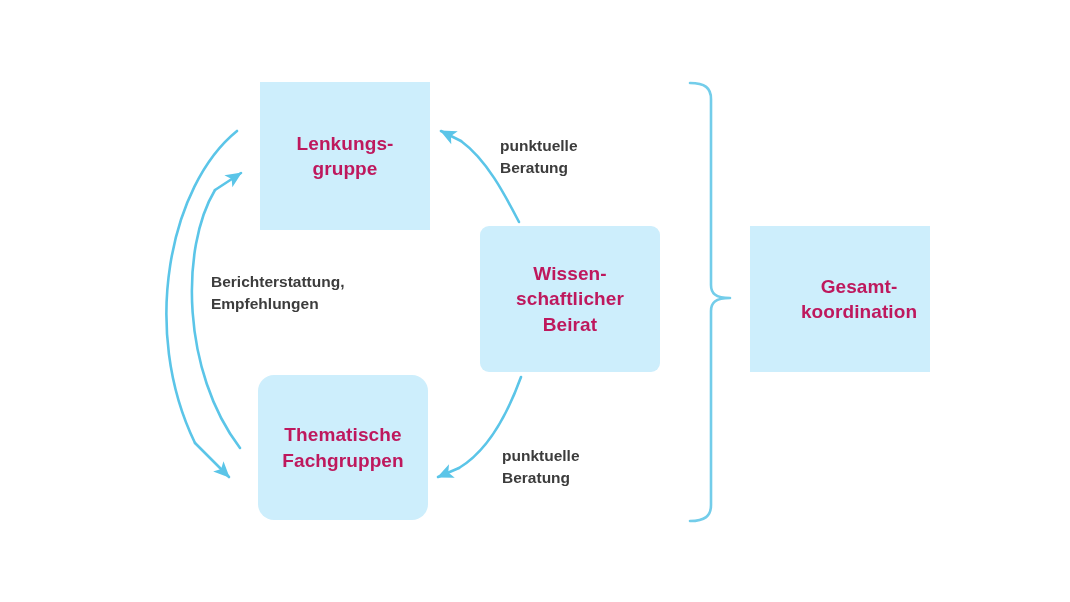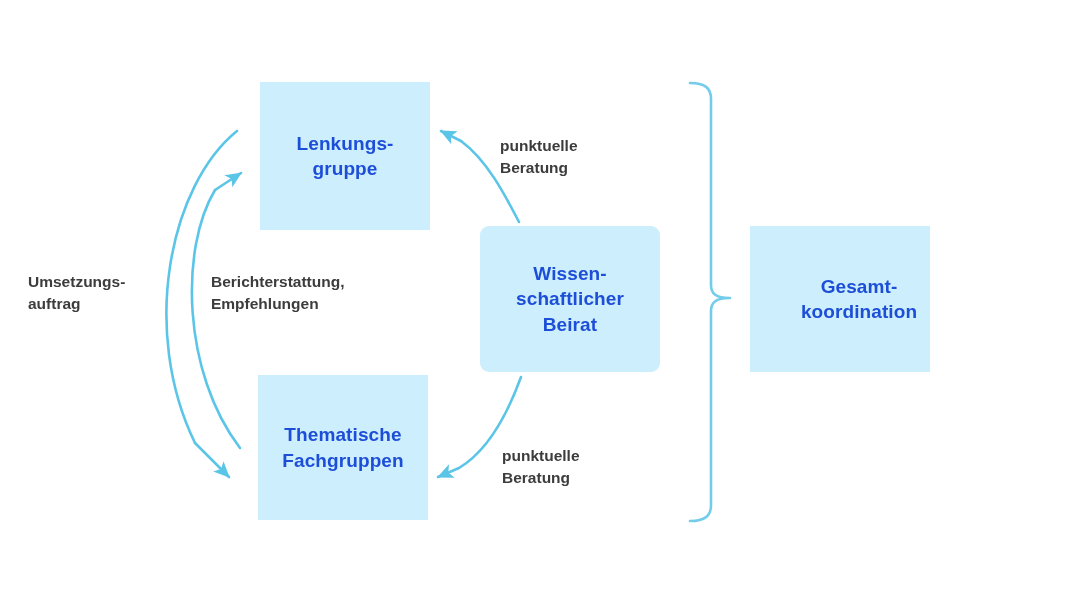--- a/index.html
+++ b/index.html
@@ -35,39 +35,39 @@
     align-items: center;
     justify-content: center;
     text-align: center;
     box-sizing: border-box;
   }
   .node-label {
     font-family: "Liberation Sans", sans-serif;
     font-weight: bold;
     font-size: 19px;
     line-height: 1.32;
-    color: #1d4ed8;
+    color: #be185d;
     letter-spacing: 0.1px;
     white-space: pre-line;
     padding: 0 8px;
   }
   .edge-label {
     position: absolute;
     font-family: "Liberation Sans", sans-serif;
     font-weight: bold;
     font-size: 15.5px;
     line-height: 1.45;
     color: #3c3c3c;
     white-space: pre-line;
   }
   
   #node-lenkungsgruppe { left: 260px; top: 82px;  width: 170px; height: 148px; }
   #node-beirat         { left: 480px; top: 226px; width: 180px; height: 146px; border-radius: 9px; }
   #node-gesamt         { left: 750px; top: 226px; width: 180px; height: 146px; padding-left: 38px; }
-  #node-fachgruppen    { left: 258px; top: 375px; width: 170px; height: 145px; }
+  #node-fachgruppen    { left: 258px; top: 375px; width: 170px; height: 145px; border-radius: 16px; }
   
   #label-umsetzungsauftrag { left: 28px;  top: 271px; }
   #label-berichterstattung { left: 211px; top: 271px; }
   #label-beratung-oben     { left: 500px; top: 135px; }
   #label-beratung-unten    { left: 502px; top: 445px; }
 </style>
 </head>
 <body>
 
 <div id="diagram-root">
@@ -114,22 +114,20 @@
   <div class="node-box" id="node-gesamt">
     <span class="node-label">Gesamt-
 koordination</span>
   </div>
 
   <div class="node-box" id="node-fachgruppen">
     <span class="node-label">Thematische
 Fachgruppen</span>
   </div>
 
-  <div class="edge-label" id="label-umsetzungsauftrag">Umsetzungs-
-auftrag</div>
 
   <div class="edge-label" id="label-berichterstattung">Berichterstattung,
 Empfehlungen</div>
 
   <div class="edge-label" id="label-beratung-oben">punktuelle
 Beratung</div>
 
   <div class="edge-label" id="label-beratung-unten">punktuelle
 Beratung</div>
 

